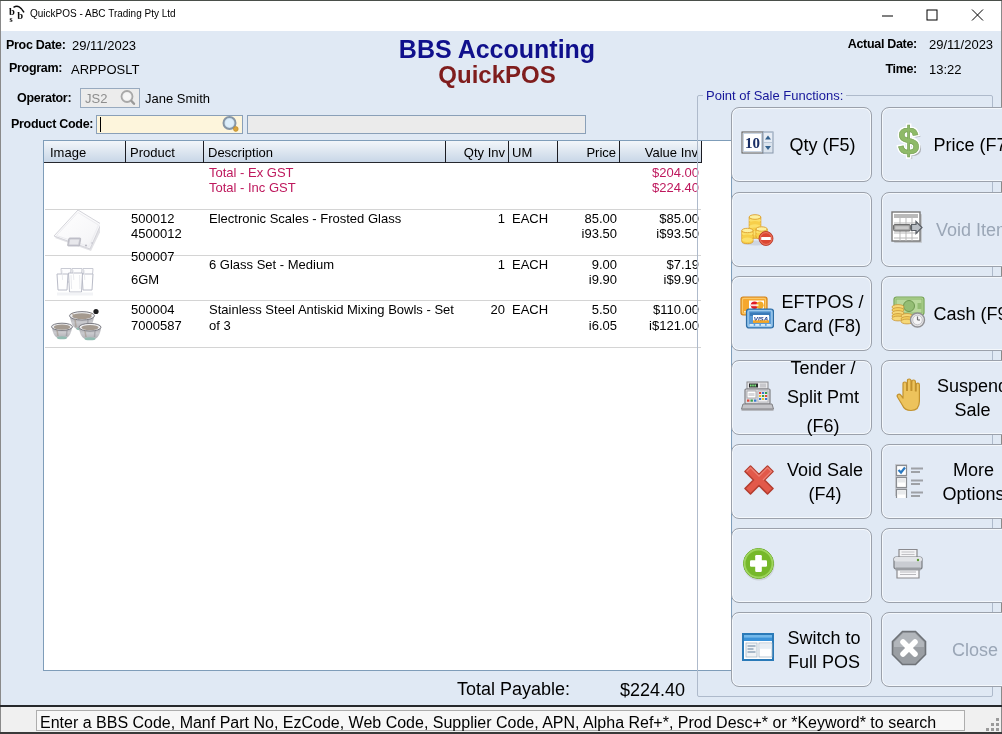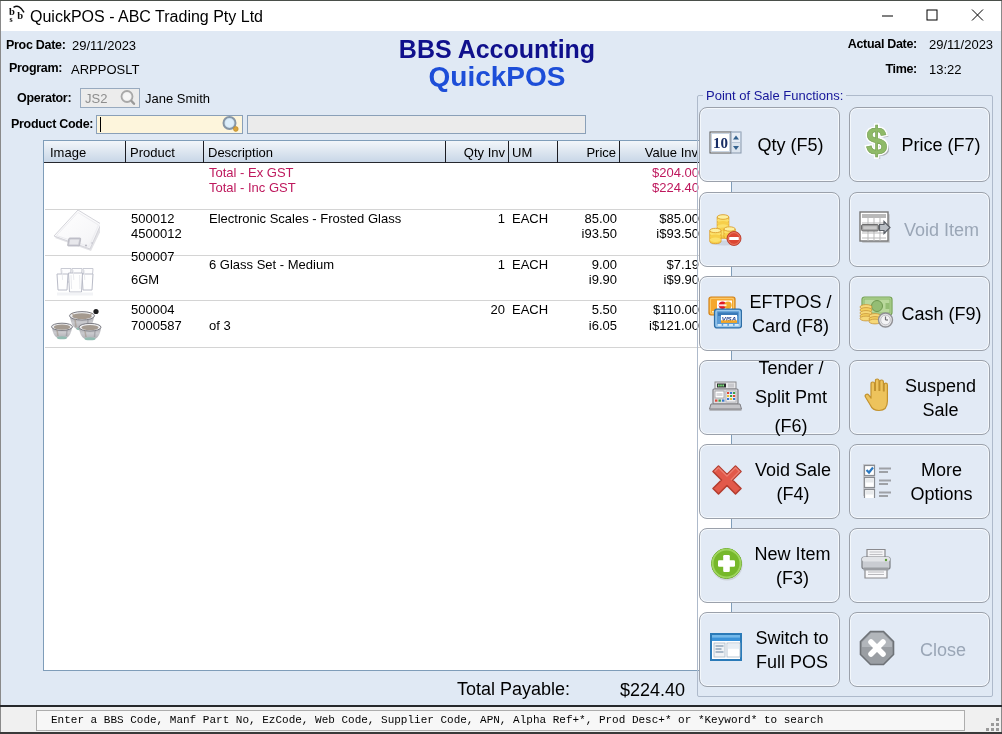--- a/index.html
+++ b/index.html
@@ -2,49 +2,49 @@
 <html><head>
 <meta charset="utf-8">
 <style>
 * { margin:0; padding:0; box-sizing:border-box; }
 html,body { width:1002px; height:734px; overflow:hidden; }
 body { font-family:"Liberation Sans", sans-serif; position:relative; background:#e0e9f4; }
 .abs { position:absolute; }
 
 #topline { left:0; top:0; width:1002px; height:1px; background:#4a4f4a; }
 #titlebar { left:0; top:1px; width:1002px; height:30px; background:#ffffff; border-left:1px solid #8a8a8a; border-right:1px solid #8a8a8a; }
-#title-text { left:30px; top:8px; font-size:16px; color:#000; }
+#title-text { left:30px; top:8px; font-size:10px; color:#000; }
 #main { left:0; top:31px; width:1002px; height:674px; background:#e0e9f4; border-left:1px solid #8a8a8a; border-right:1px solid #8a8a8a; }
 .lbl { font-weight:bold; font-size:12.5px; letter-spacing:-0.3px; color:#000; }
 .val { font-size:13px; color:#000; }
 
 #opbox { left:80px; top:88px; width:60px; height:20px; background:#ececec; border:1px solid #98aabf; }
 #pcbox { left:96px; top:115px; width:147px; height:19px; background:#fdf5dc; border:1px solid #8aa0b8; }
 #pcbox2 { left:247px; top:115px; width:339px; height:19px; background:#ebebeb; border:1px solid #8aa0b8; }
 
 #grid { left:7px; top:140px; width:689px; height:531px; background:#fff; border:1px solid #7f9db9;margin-left:36px; }
 #ghead { left:0; top:0; width:658px; height:22px; background:linear-gradient(#f2f6fa 0%, #dde6f0 50%, #c8d6e7 100%); border-bottom:1px solid #26272e; }
 .gdiv { top:0; width:1px; height:22px; background:#1b1c22; }
 .hcell { top:4px; font-size:13px; color:#000; }
 .sep { height:1px; background:#d4d4d4; left:1px; width:656px; }
 .c { font-size:13px; color:#000; white-space:nowrap; }
 .blue { color:#be185d; }
 .r { text-align:right; }
 
 #fieldset { left:697px; top:95px; width:296px; height:602px; border:1px solid #aebacb; border-radius:2px; }
 #fslabel { left:703px; top:88px; font-size:13px; color:#16169a; background:#e0e9f4; padding:0 3px; }
-.btn { width:141px; height:75px; background:#e2eaf5; border:1px solid #9ba1ab; border-radius:8px; box-shadow:0 0 0 1px #f4f8fc inset; display:flex; align-items:center; }
+.btn { width:141px; height:75px; background:#e2eaf5; border:1px solid #9ba1ab; border-radius:8px; box-shadow:0 0 0 1px #f4f8fc inset; display:flex; align-items:center;margin-left:32px; }
 .btn .ic { flex:0 0 auto; margin-left:5px; }
 .btn .tx { flex:1 1 auto; text-align:center; font-size:18px; line-height:24px; color:#000; }
 .btn .tx.dis { color:#9aa6b6; }
 
 #statline { left:0; top:705px; width:1002px; height:2px; background:#26282b; }
 #statusbar { left:0; top:707px; width:1002px; height:25px; background:#f0f0f0; border-left:1px solid #8a8a8a; border-right:1px solid #8a8a8a; }
 #statbox { left:36px; top:710px; width:929px; height:21px; background:#f7f7f7; border:1px solid #adadad; }
-#stattext { left:51px; top:714px; font-size:11px; color:#000;font-family:Liberation Mono, monospace; }
+#stattext { left:40px; top:714px; font-size:16px; color:#000; }
 #botline { left:0; top:732px; width:1002px; height:2px; background:#3a3a3a; }
 </style>
 </head>
 <body>
 <div id="topline" class="abs"></div>
 <div id="titlebar" class="abs"></div>
 <div id="title-text" class="abs">QuickPOS - ABC Trading Pty Ltd</div>
 
 <svg class="abs" style="left:875px;top:5px" width="110" height="22" viewBox="0 0 110 22">
   <line x1="7" y1="11" x2="18" y2="11" stroke="#000" stroke-width="1"></line>
@@ -62,21 +62,21 @@
 <path d="M7.5 4.4 Q13.5 0.8 18 9.4" fill="none" stroke="#0c0c0c" stroke-width="1.5"></path>
 </svg>
 
 <div id="main" class="abs"></div>
 
 <div class="abs lbl" style="left:6px;top:38px">Proc Date:</div>
 <div class="abs val" style="left:72px;top:38px">29/11/2023</div>
 <div class="abs lbl" style="left:9px;top:61px">Program:</div>
 <div class="abs val" style="left:71px;top:62px">ARPPOSLT</div>
 <div class="abs" style="left:347px;top:35px;width:300px;text-align:center;white-space:nowrap;font-size:25px;font-weight:bold;color:#10108c">BBS Accounting</div>
-<div class="abs" style="left:347px;top:61px;width:300px;text-align:center;white-space:nowrap;font-size:28px;font-weight:bold;color:#1d4ed8">QuickPOS</div>
+<div class="abs" style="left:347px;top:61px;width:300px;text-align:center;white-space:nowrap;font-size:24px;font-weight:bold;color:#7f1d1d">QuickPOS</div>
 <div class="abs lbl" style="left:820px;top:37px;width:97px;text-align:right">Actual Date:</div>
 <div class="abs val" style="left:929px;top:37px">29/11/2023</div>
 <div class="abs lbl" style="left:820px;top:62px;width:97px;text-align:right">Time:</div>
 <div class="abs val" style="left:929px;top:62px">13:22</div>
 
 <div class="abs lbl" style="left:17px;top:91px">Operator:</div>
 <div id="opbox" class="abs"></div>
 <div class="abs" style="left:85px;top:91px;font-size:13px;color:#8d8d8d">JS2</div>
 <svg class="abs" style="left:119px;top:89px" width="18" height="18" viewBox="0 0 18 18">
   <circle cx="8" cy="7.5" r="5.5" fill="#efefef" stroke="#a8a8a8" stroke-width="1.8"></circle>
@@ -137,20 +137,21 @@
   <div class="abs c" style="left:165px;top:116px">6 Glass Set - Medium</div>
   <div class="abs c r" style="left:401px;top:116px;width:60px">1</div>
   <div class="abs c" style="left:468px;top:116px">EACH</div>
   <div class="abs c r" style="left:513px;top:116px;width:60px">9.00</div>
   <div class="abs c r" style="left:513px;top:131px;width:60px">i9.90</div>
   <div class="abs c r" style="left:575px;top:116px;width:80px">$7.19</div>
   <div class="abs c r" style="left:575px;top:131px;width:80px">i$9.90</div>
 
   <div class="abs c" style="left:87px;top:161px">500004</div>
   <div class="abs c" style="left:87px;top:177px">7000587</div>
+  <div class="abs c" style="left:165px;top:161px">Stainless Steel Antiskid Mixing Bowls - Set</div>
   <div class="abs c" style="left:165px;top:177px">of 3</div>
   <div class="abs c r" style="left:401px;top:161px;width:60px">20</div>
   <div class="abs c" style="left:468px;top:161px">EACH</div>
   <div class="abs c r" style="left:513px;top:161px;width:60px">5.50</div>
   <div class="abs c r" style="left:513px;top:177px;width:60px">i6.05</div>
   <div class="abs c r" style="left:575px;top:161px;width:80px">$110.00</div>
   <div class="abs c r" style="left:575px;top:177px;width:80px">i$121.00</div>
 
   <svg class="abs" style="left:4px;top:68px" width="52" height="44" viewBox="0 0 52 44">
     <defs>
@@ -430,21 +431,20 @@
     <span class="tx">More<br>Options</span>
   </div>
 <div class="abs btn" style="left:699px;top:528px">
     <span class="ic"><svg width="38" height="38" viewBox="0 0 38 38" style="margin-left:3px">
         <circle cx="19" cy="20" r="15.5" fill="#aaa" opacity="0.35"></circle>
         <circle cx="18.5" cy="18.5" r="15" fill="#76b82a" stroke="#5a9a1e" stroke-width="1"></circle>
         <circle cx="18.5" cy="18.5" r="14" fill="none" stroke="#9ed45e" stroke-width="2"></circle>
         <rect x="10" y="15.2" width="17" height="6.6" rx="1.2" fill="#fff"></rect>
         <rect x="15.2" y="10" width="6.6" height="17" rx="1.2" fill="#fff"></rect>
       </svg></span>
-    <span class="tx">New Item<br>(F3)</span>
   </div>
 <div class="abs btn" style="left:849px;top:528px">
     <span class="ic"><svg width="36" height="34" viewBox="0 0 36 34" style="margin-left:4px">
         <path d="M8 10 L8 2.5 L26 2.5 L26 10" fill="#f4f4f6" stroke="#8a8a8e" stroke-width="1.2"></path>
         <g stroke="#c0c0c4" stroke-width="1">
           <line x1="10.5" y1="5" x2="23.5" y2="5"></line>
           <line x1="10.5" y1="7.5" x2="23.5" y2="7.5"></line>
         </g>
         <rect x="3" y="10" width="28" height="12" rx="2" fill="#c9ccd2" stroke="#7a7d82" stroke-width="1.2"></rect>
         <rect x="3" y="10" width="28" height="4.5" rx="2" fill="#e2e4e8"></rect>

